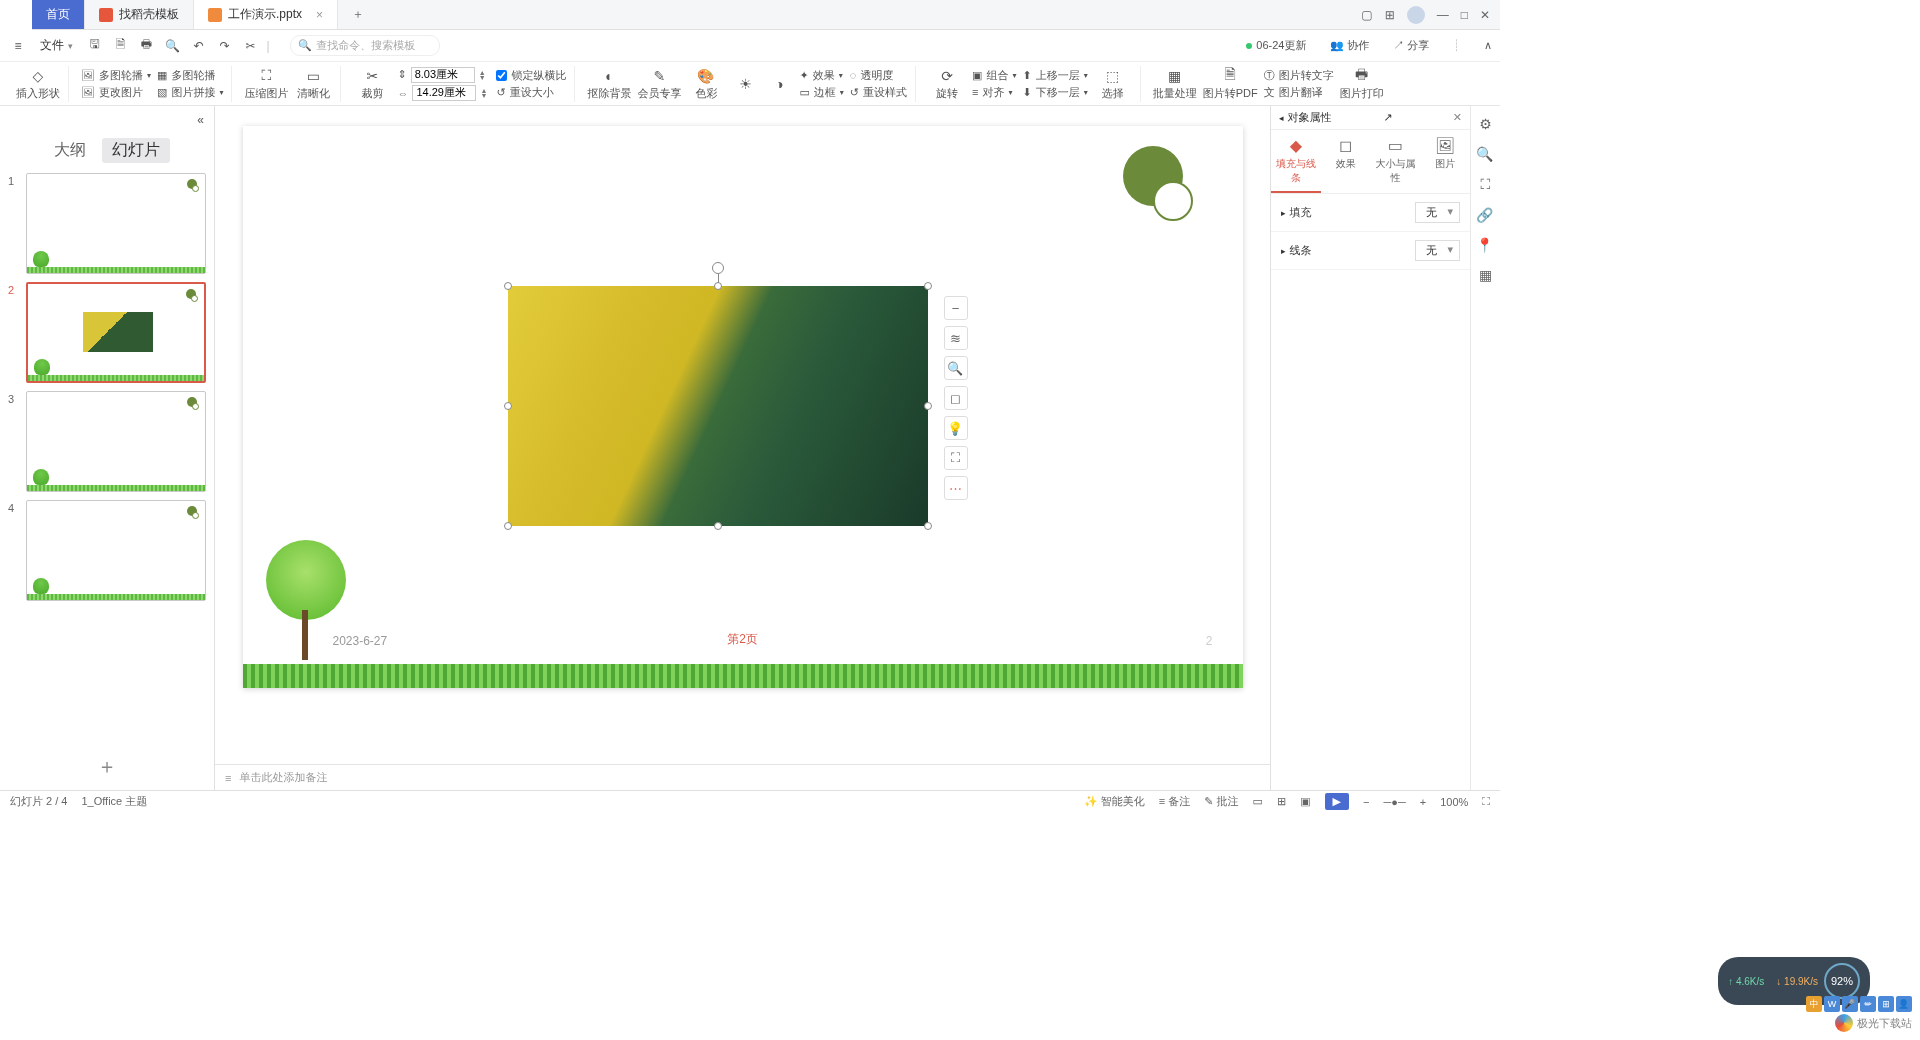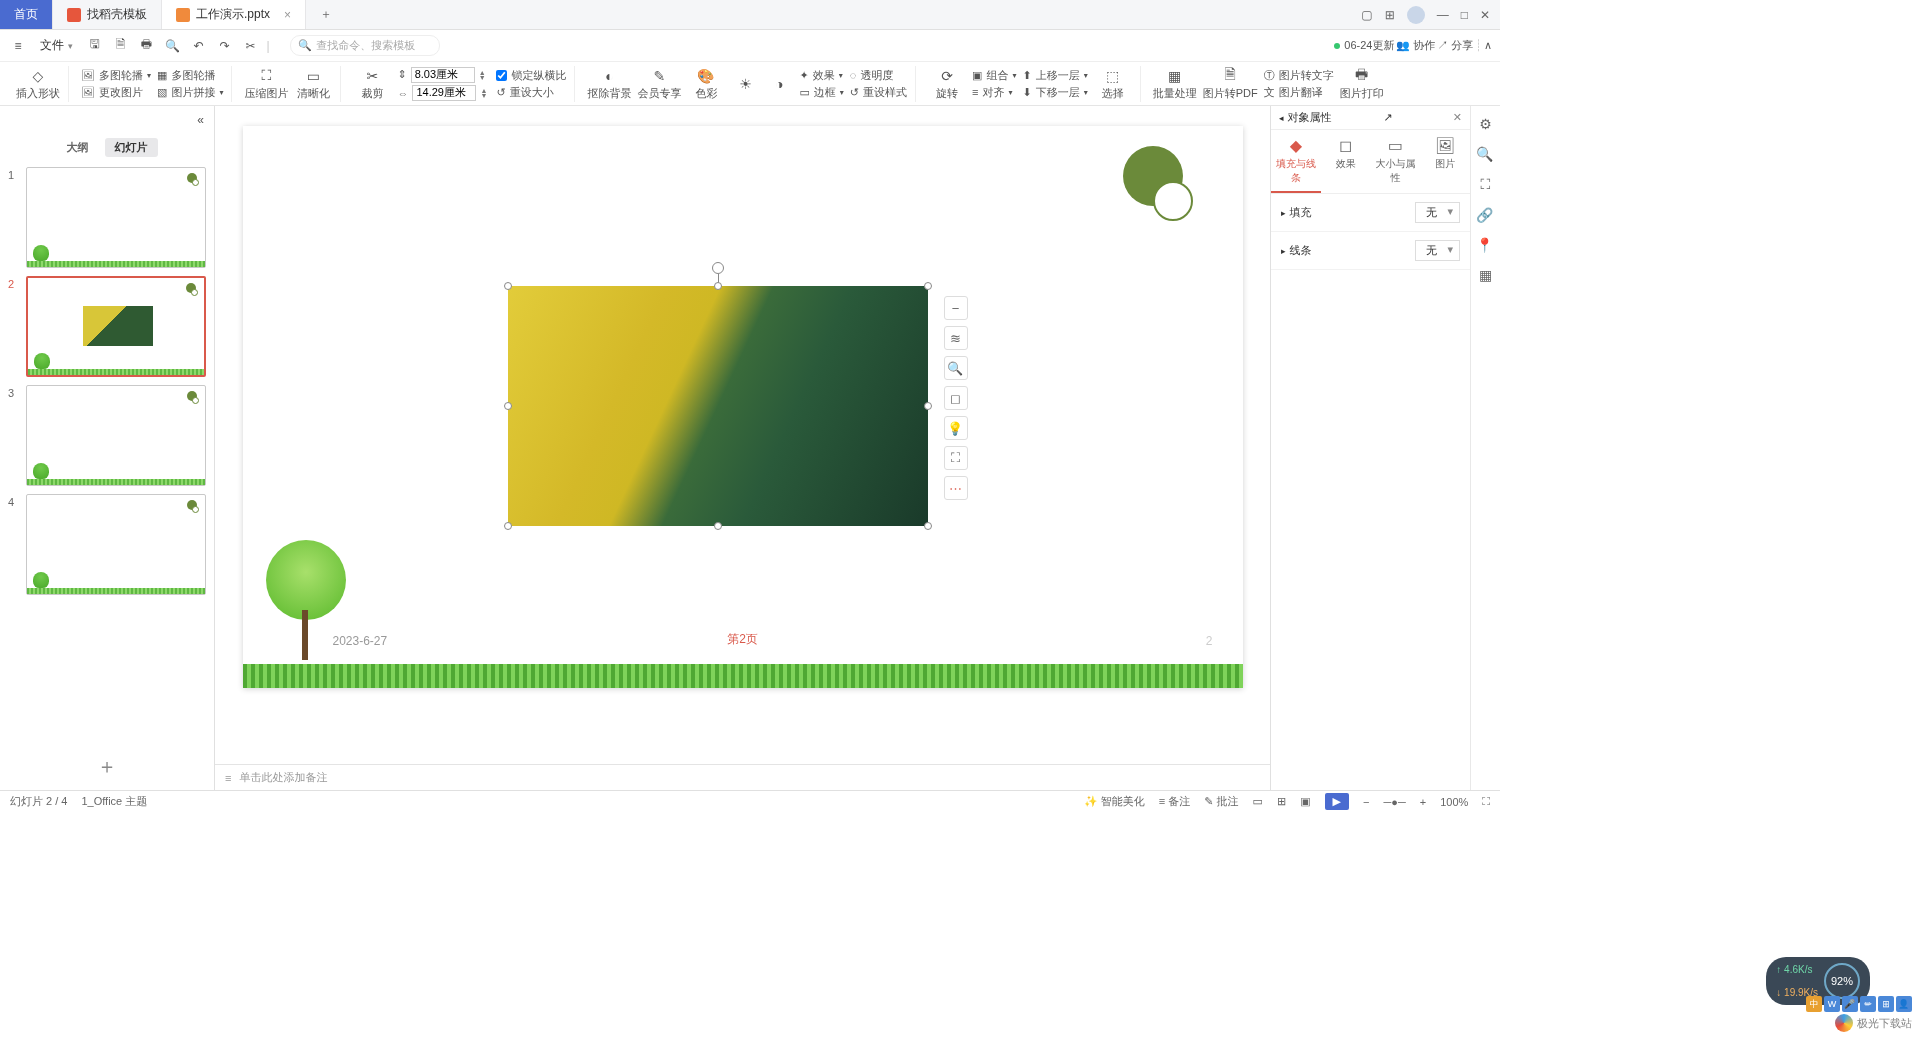--- a/index.html
+++ b/index.html
@@ -1,39 +1,39 @@
 <!DOCTYPE html>
 <html><head>
 <meta charset="utf-8">
 <style>
 * { margin: 0; padding: 0; box-sizing: border-box; font-family: "Microsoft YaHei", sans-serif; }
 body { background: #fff; font-size: 12px; color: #333; overflow: hidden; width: 1500px; height: 812px; }
 
 
-.titlebar { height: 30px; background: #f5f6f8; display: flex; align-items: stretch; border-bottom: 1px solid #e0e0e0; }
+.titlebar { height: 30px; background: #f5f6f8; display: flex; align-items: stretch; border-bottom: 1px solid #e0e0e0; margin-left: 32px; }
 .tab { display: flex; align-items: center; padding: 0 14px; font-size: 12px; border-right: 1px solid #e6e6e8; cursor: pointer; }
 .tab.home { background: #4a6bd0; color: #fff; }
 .tab.active { background: #fff; }
 .tab .favicon { width: 14px; height: 14px; margin-right: 6px; border-radius: 2px; }
 .tab .close { margin-left: 14px; color: #999; }
 .tab.add { border: none; color: #666; }
 .title-spacer { flex: 1; }
 .win-controls { display: flex; align-items: center; gap: 12px; padding: 0 10px; color: #666; }
 .win-controls span { cursor: pointer; }
 
 
 .menubar { height: 32px; display: flex; align-items: center; border-bottom: 1px solid #eee; padding: 0 8px; gap: 6px; }
 .menu-left { display: flex; align-items: center; gap: 6px; }
 .menu-item-icon { width: 20px; height: 20px; display: flex; align-items: center; justify-content: center; color: #555; cursor: pointer; }
 .file-btn { display: flex; align-items: center; gap: 4px; padding: 2px 6px; cursor: pointer; }
 .menu-tabs { display: flex; align-items: center; gap: 18px; margin-left: 18px; }
 .menu-tab { cursor: pointer; color: #333; font-size: 12px; }
 .pill { background: #e9675a; color: #fff; padding: 2px 10px; border-radius: 10px; font-size: 11px; }
 .search-box { display: flex; align-items: center; gap: 4px; margin-left: 14px; color: #aaa; border: 1px solid #eee; padding: 2px 8px; border-radius: 10px; font-size: 11px; width: 150px; }
-.menu-right { margin-left: auto; display: flex; align-items: center; gap: 2px; color: #555; font-size: 11px; }
+.menu-right { margin-left: auto; display: flex; align-items: center; gap: 24px; color: #555; font-size: 11px; }
 .menu-right .dot { width: 6px; height: 6px; background: #36c76f; border-radius: 50%; display: inline-block; margin-right: 4px; }
 
 
 .ribbon { height: 44px; display: flex; align-items: center; border-bottom: 1px solid #e5e5e5; padding: 0 8px; gap: 4px; font-size: 11px; color: #555; background: #fff; }
 .ribbon .grp { display: flex; align-items: center; gap: 6px; padding: 0 8px; border-right: 1px solid #eee; height: 36px; }
 .ribbon .grp:last-child { border-right: none; }
 .rbtn { display: flex; flex-direction: column; align-items: center; justify-content: center; gap: 1px; cursor: pointer; min-width: 28px; }
 .rbtn.big { min-width: 38px; }
 .rbtn .ico { width: 18px; height: 18px; display: flex; align-items: center; justify-content: center; color: #555; font-size: 14px; }
 .rbtn .lbl { font-size: 11px; white-space: nowrap; }
@@ -44,21 +44,21 @@
 .chk { width: 11px; height: 11px; }
 
 
 .main { display: flex; height: calc(100% - 30px - 32px - 44px - 22px); }
 
 
 .left-panel { width: 215px; border-right: 1px solid #e0e0e0; display: flex; flex-direction: column; background: #fff; }
 .left-header { height: 28px; display: flex; align-items: center; gap: 8px; padding: 0 10px; color: #555; }
 .left-header .collapse { margin-left: auto; cursor: pointer; }
 .view-tabs { display: flex; gap: 6px; justify-content: center; margin: 4px 0 6px; }
-.view-tab { padding: 2px 10px; font-size: 11px; cursor: pointer; color: #666; font-weight: bold; }
+.view-tab { padding: 2px 10px; font-size: 16px; cursor: pointer; color: #666; }
 .view-tab.active { background: #e8e8ea; border-radius: 3px; color: #333; }
 .slide-list { flex: 1; overflow: auto; padding: 4px 8px; }
 .slide-item { display: flex; gap: 6px; margin-bottom: 8px; }
 .slide-num { width: 12px; font-size: 11px; color: #666; padding-top: 2px; }
 .slide-item.active .slide-num { color: #d9594b; }
 .thumb { width: 180px; height: 101px; border: 1px solid #c9c9c9; background: #fff; position: relative; border-radius: 2px; }
 .slide-item.active .thumb { border: 2px solid #d9594b; }
 .thumb .mini-circle { position: absolute; top: 5px; right: 8px; width: 10px; height: 10px; background: #6b8a3a; border-radius: 50%; }
 .thumb .mini-circle2 { position: absolute; top: 11px; right: 6px; width: 7px; height: 7px; border: 1px solid #6b8a3a; background: #fff; border-radius: 50%; }
 .thumb .mini-tree { position: absolute; bottom: 6px; left: 6px; width: 16px; height: 16px; background: radial-gradient(circle at 50% 30%, #6fc94a, #4aa82a); border-radius: 50% 50% 40% 40%; }
@@ -505,21 +505,21 @@
   <span>▣</span>
   <span style="background:#4a6bd0;color:#fff;padding:2px 8px;border-radius:2px">▶</span>
   <span>−</span>
   <span>─●─</span>
   <span>+</span>
   <span>100%</span>
   <span>⛶</span>
 </div>
 
 <div class="speed-widget">
-  <div style="display:flex;flex-direction:column;gap:12px">
+  <div style="display:flex;gap:12px">
     <span style="color:#6fd6a8">↑ <span>4.6K/s</span></span>
     <span style="color:#f0b060">↓ <span>19.9K/s</span></span>
   </div>
   <div class="speed-circle">92%</div>
 </div>
 <div class="ime-bar">
   <span style="background:#e8a030">中</span>
     <span>W</span>
     <span>🎤</span>
     <span>✏</span>

